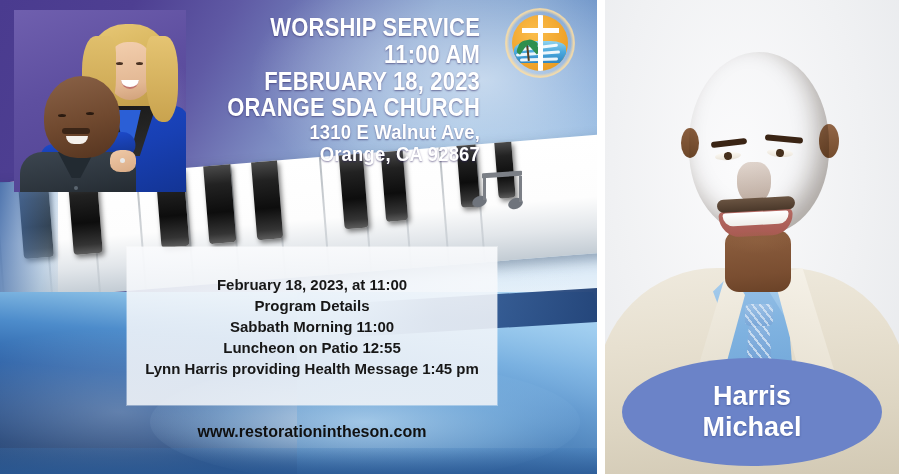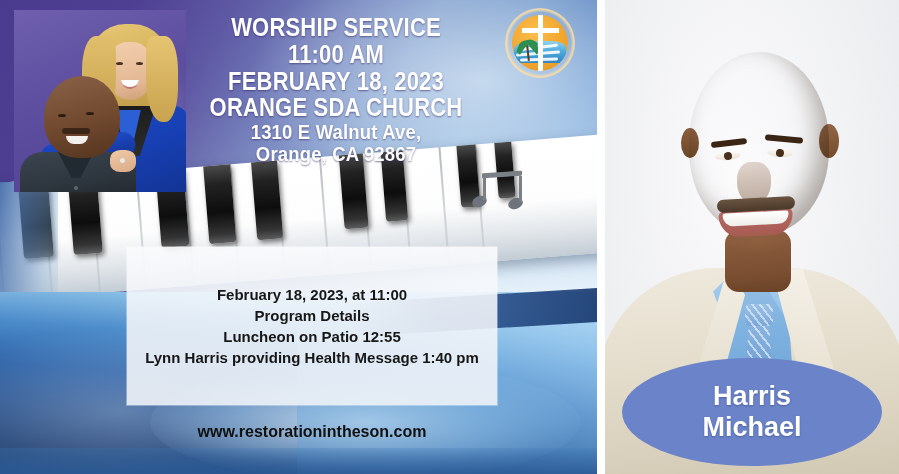--- a/index.html
+++ b/index.html
@@ -181,22 +181,22 @@
   
   .notes{position:absolute;left:474px;top:170px;width:56px;height:44px;}
   .nbeam{position:absolute;left:8px;top:2px;width:40px;height:5px;background:#7b7f86;transform:skewY(-4deg);border-radius:1px;}
   .nstem{position:absolute;width:3px;height:26px;background:#7b7f86;}
   .ns1{left:9px;top:4px;} .ns2{left:45px;top:6px;}
   .nhead{position:absolute;width:15px;height:11px;border-radius:50%;background:#6f747c;transform:rotate(-22deg);}
   .nh1{left:-2px;top:26px;} .nh2{left:34px;top:28px;}
 
   
   .headline{
-    position:absolute;left:186px;top:14px;width:300px;
-    text-align:center;color:#ffffff;
+    position:absolute;left:198px;top:14px;width:300px;
+    text-align:right;color:#ffffff;
     font-family:"Liberation Sans Narrow","Liberation Sans",sans-serif;
     font-weight:bold;letter-spacing:.2px;
     text-shadow:0 1px 2px rgba(40,30,90,.55);
   }
   .headline .hl{display:block;line-height:1.07;transform:scaleX(.88);transform-origin:center;}
   .hl-1{font-size:25px;}
   .hl-2{font-size:25px;}
   .hl-3{font-size:25px;}
   .hl-4{font-size:25px;}
   .hl-5{font-size:21px;}
@@ -397,22 +397,23 @@
       <span class="hl hl-2">11:00 AM</span>
       <span class="hl hl-3">FEBRUARY 18, 2023</span>
       <span class="hl hl-4">ORANGE SDA CHURCH</span>
       <span class="hl hl-5">1310 E Walnut Ave,</span>
       <span class="hl hl-6">Orange, CA 92867</span>
     </div>
 
     <div class="details-box">
       <span class="dl">February 18, 2023, at 11:00</span>
       <span class="dl">Program Details</span>
+      <span class="dl">Sabbath Morning 11:00</span>
       <span class="dl">Luncheon on Patio 12:55</span>
-      <span class="dl">Lynn Harris providing Health Message 1:40 pm</span>
+      <span class="dl">Lynn Harris providing Health Message 1:45 pm</span>
     </div>
 
     <div class="url">www.restorationintheson.com</div>
   </div>
 
   <div id="right-panel">
     <div class="pbg"></div>
     <div class="suit"></div>
     <div class="shirt"></div>
     <div class="tie"></div>

